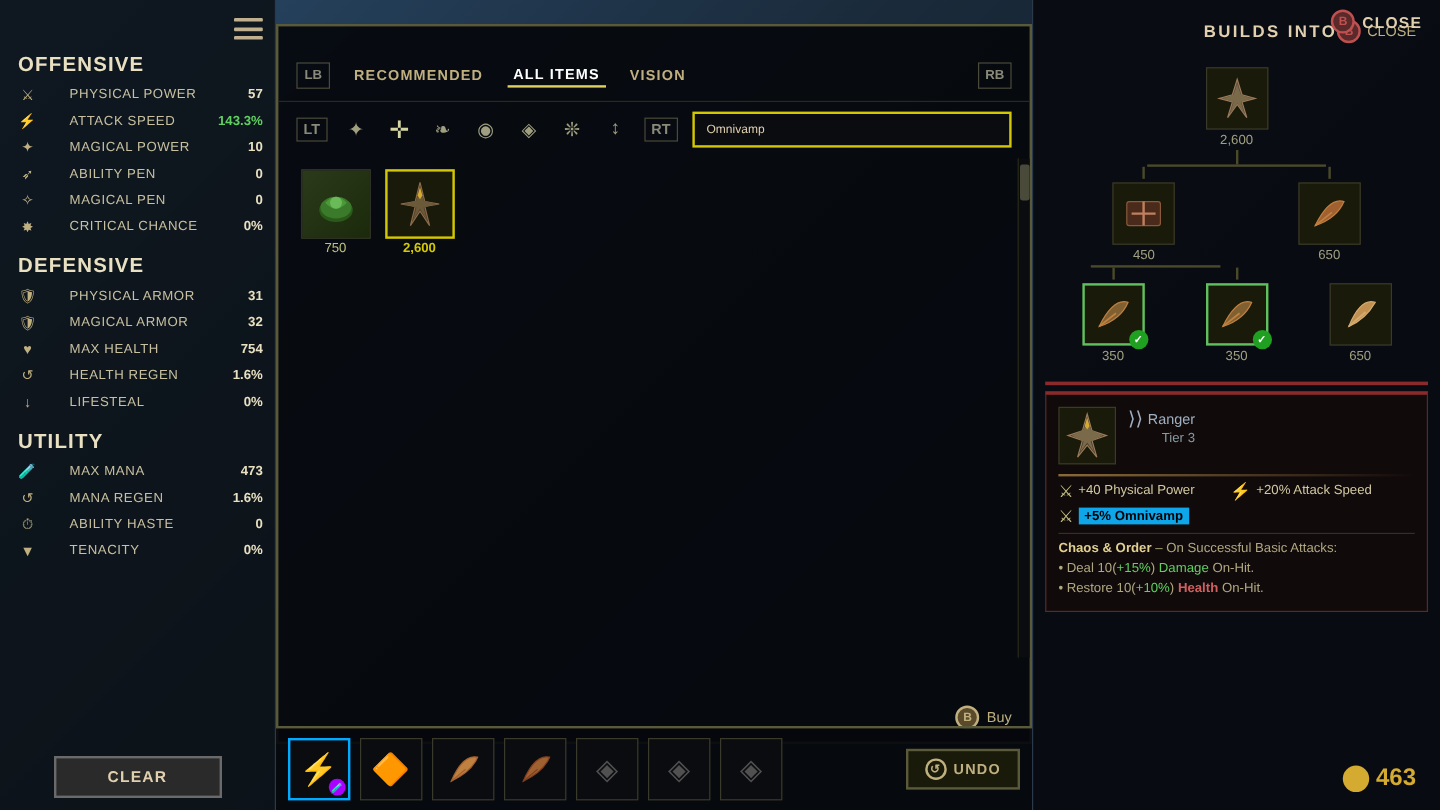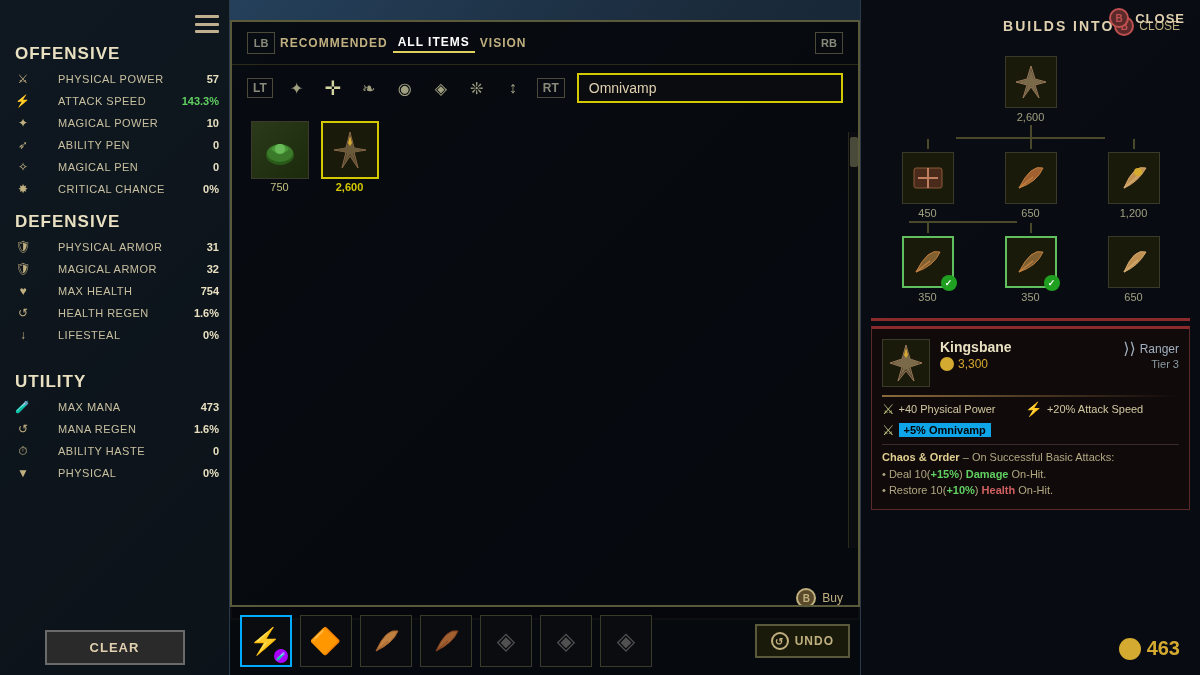--- a/index.html
+++ b/index.html
@@ -127,20 +127,22 @@
       background: rgba(5, 8, 12, 0.92);
       border: 2px solid #5a5a3a;
     }
 
     
     .tabs-bar {
       display: flex;
       align-items: center;
       padding: 10px 15px;
       border-bottom: 1px solid #2a2a1a;
+      gap: 15px;
+      margin-top: 20px;
     }
 
     .tab-trigger {
       display: flex;
       align-items: center;
       justify-content: center;
       width: 28px;
       height: 22px;
       color: #8a8a7a;
       font-size: 11px;
@@ -192,21 +194,21 @@
       cursor: pointer;
     }
 
     .search-box {
       flex: 1;
       height: 30px;
       background: #0a0c10;
       border: 2px solid #d4c800;
       color: #e0d0b0;
       padding: 0 10px;
-      font-size: 14px;
+      font-size: 10px;
       outline: none;
     }
 
     
     .items-grid {
       display: flex;
       flex-wrap: wrap;
       padding: 10px 15px;
       gap: 5px;
       align-content: flex-start;
@@ -518,21 +520,21 @@
       line-height: 1.5;
     }
 
     .item-passive-title {
       color: #e0d090;
       font-weight: bold;
     }
 
     .item-passive-highlight {
       color: #60d060;
-      font-weight: bold;
+      font-weight: normal;
     }
 
     .item-passive-health {
       color: #d06060;
       font-weight: bold;
     }
 
     
     .gold-total {
       position: absolute;
@@ -665,40 +667,40 @@
     <div class="stat-icon">↺</div>
     <span class="stat-name">HEALTH REGEN</span>
     <span class="stat-value">1.6%</span>
   </div>
   <div class="stat-row">
     <div class="stat-icon">↓</div>
     <span class="stat-name">LIFESTEAL</span>
     <span class="stat-value">0%</span>
   </div>
 
-  <div class="stat-section-title" style="margin-top:20px;">UTILITY</div>
+  <div class="stat-section-title" style="margin-top:6px;">UTILITY</div>
 
   <div class="stat-row">
     <div class="stat-icon">🧪</div>
     <span class="stat-name">MAX MANA</span>
     <span class="stat-value">473</span>
   </div>
   <div class="stat-row">
     <div class="stat-icon">↺</div>
     <span class="stat-name">MANA REGEN</span>
     <span class="stat-value">1.6%</span>
   </div>
   <div class="stat-row">
     <div class="stat-icon">⏱</div>
     <span class="stat-name">ABILITY HASTE</span>
     <span class="stat-value">0</span>
   </div>
   <div class="stat-row">
     <div class="stat-icon">▼</div>
-    <span class="stat-name">PHYSICAL</span>
+    <span class="stat-name">TENACITY</span>
     <span class="stat-value">0%</span>
   </div>
 
   <div class="clear-button">CLEAR</div>
 </div>
 
 <div class="main-panel">
 
   <div class="tabs-bar">
     <div class="tab-trigger">
@@ -854,31 +856,20 @@
         <div style="width:2px;height:10px;background:#4a4a2a;margin:0 auto;"></div>
         <div class="build-item-box">
           <svg width="36" height="36" viewBox="0 0 36 36">
             <path d="M6 28 Q18 4 30 8 Q24 22 6 28Z" fill="#a06030" stroke="#c08040" stroke-width="1"></path>
             <path d="M6 28 L20 17" stroke="#c08040" stroke-width="1.5"></path>
           </svg>
         </div>
         <div class="build-cost">650</div>
       </div>
 
-      <div class="build-item">
-        <div style="width:2px;height:10px;background:#4a4a2a;margin:0 auto;"></div>
-        <div class="build-item-box">
-          <svg width="36" height="36" viewBox="0 0 36 36">
-            <path d="M8 28 Q18 4 30 8 Q22 22 8 28Z" fill="#c09050" stroke="#d4aa70" stroke-width="1"></path>
-            <path d="M8 28 L22 16" stroke="#d4aa70" stroke-width="1.5"></path>
-            <circle cx="22" cy="12" r="4" fill="#d4aa30"></circle>
-          </svg>
-        </div>
-        <div class="build-cost">1,200</div>
-      </div>
     </div>
 
     <div style="position:relative;height:2px;margin:0 20px;">
       <div style="position:absolute;top:0;left:5%;right:55%;height:2px;background:#4a4a2a;"></div>
     </div>
 
     <div style="display:flex;justify-content:space-around;margin-bottom:5px;">
       <div class="build-item">
         <div style="width:2px;height:10px;background:#4a4a2a;margin:0 auto;"></div>
         <div class="build-item-box highlighted">
@@ -920,27 +911,20 @@
 
   <div class="item-detail">
     <div class="item-detail-header">
       <div class="item-detail-icon">
         <svg width="44" height="44" viewBox="0 0 44 44">
           <path d="M22 4 L26 18 L38 22 L26 26 L30 40 L22 30 L14 40 L18 26 L6 22 L18 18Z" fill="#4a3a2a" stroke="#9a7a5a" stroke-width="1"></path>
           <path d="M22 8 L25 17 L35 22 L25 27 L28 36 L22 28 L16 36 L19 27 L9 22 L19 17Z" fill="#7a6a4a"></path>
           <path d="M20 14 L22 7 L24 14 L22 17Z" fill="#d4aa30"></path>
         </svg>
       </div>
-      <div class="item-detail-info">
-        <div class="item-detail-name">Kingsbane</div>
-        <div class="item-detail-cost">
-          <div class="gold-icon"></div>
-          <span>3,300</span>
-        </div>
-      </div>
       <div class="item-detail-type">
         <div style="display:flex;align-items:center;gap:4px;">
           <span style="font-size:16px;color:#a0b0c0;">⟩⟩</span>
           <span class="item-class">Ranger</span>
         </div>
         <div class="item-tier">Tier 3</div>
       </div>
     </div>
 
     <div style="height:2px;background:linear-gradient(to right, #8a6a3a, transparent);margin:4px 0;"></div>

